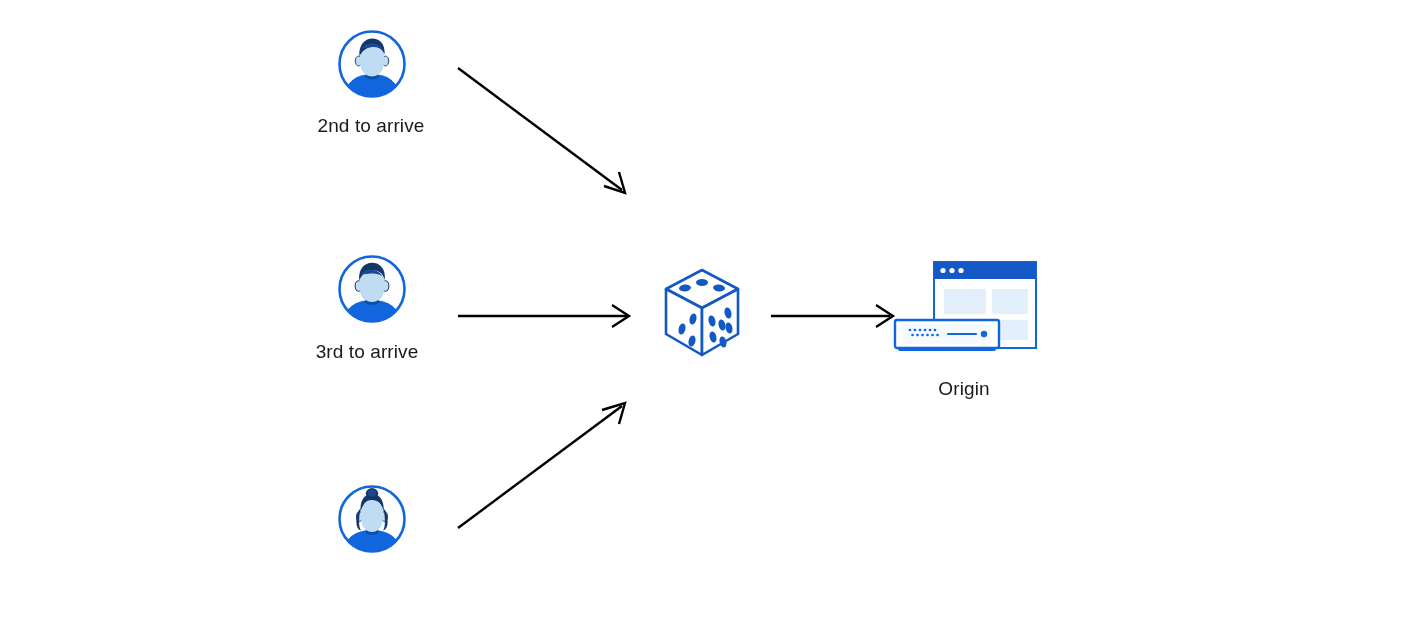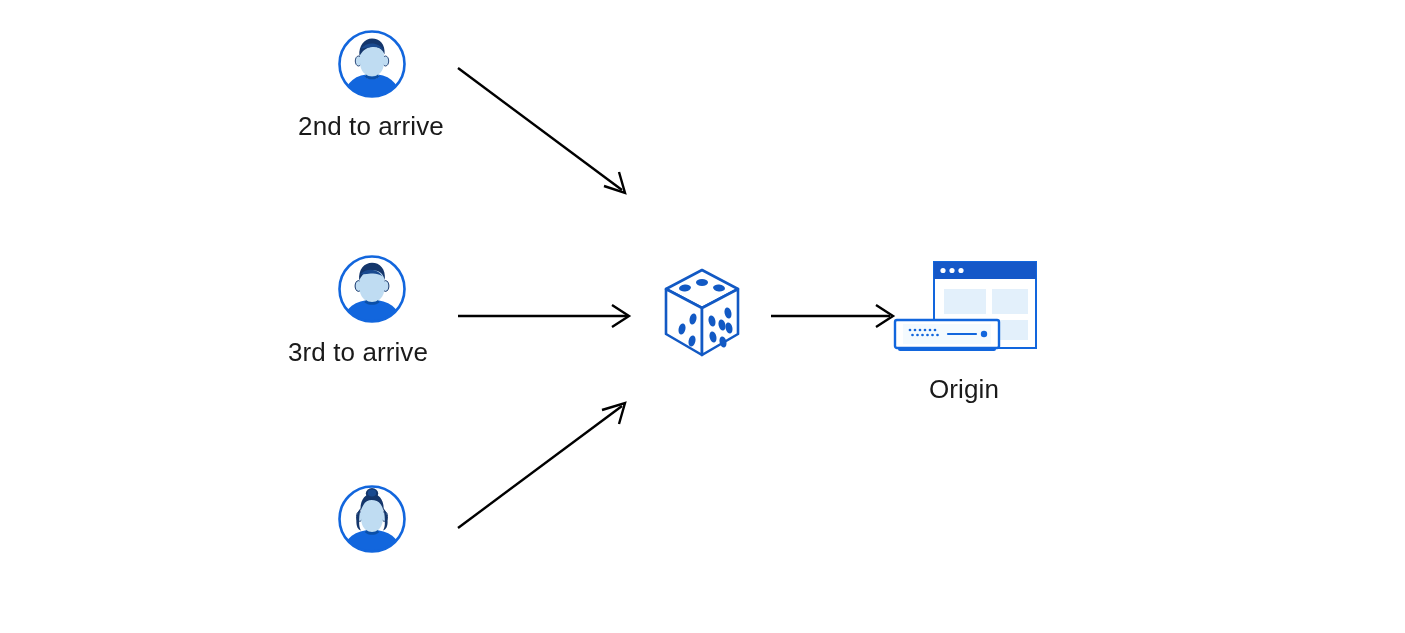--- a/index.html
+++ b/index.html
@@ -21,37 +21,37 @@
   .node {
     position: absolute;
   }
   .node-icon {
     display: block;
   }
   .node-label {
     position: absolute;
     text-align: center;
     color: #1a1a1a;
-    font-size: 26px;
+    font-size: 19px;
     line-height: 24px;
     white-space: nowrap;
     letter-spacing: 0.1px;
   }
   .arrow-layer {
     position: absolute;
     left: 0;
     top: 0;
     width: 1405px;
     height: 633px;
     pointer-events: none;
   }
   .client-1 { left: 336px; top: 28px; }
   .client-1-label { left: 276px; top: 114px; width: 190px; }
   .client-2 { left: 336px; top: 253px; }
-  .client-2-label { left: 263px; top: 340px; width: 190px; }
+  .client-2-label { left: 272px; top: 340px; width: 190px; }
   .client-3 { left: 336px; top: 483px; }
   .client-3-label { left: 276px; top: 569px; width: 190px; }
   .dice-node { left: 660px; top: 265px; }
   .origin-node { left: 890px; top: 256px; }
   .origin-label { left: 889px; top: 377px; width: 150px; }
 </style>
 </head>
 <body>
 
 <div id="canvas">

